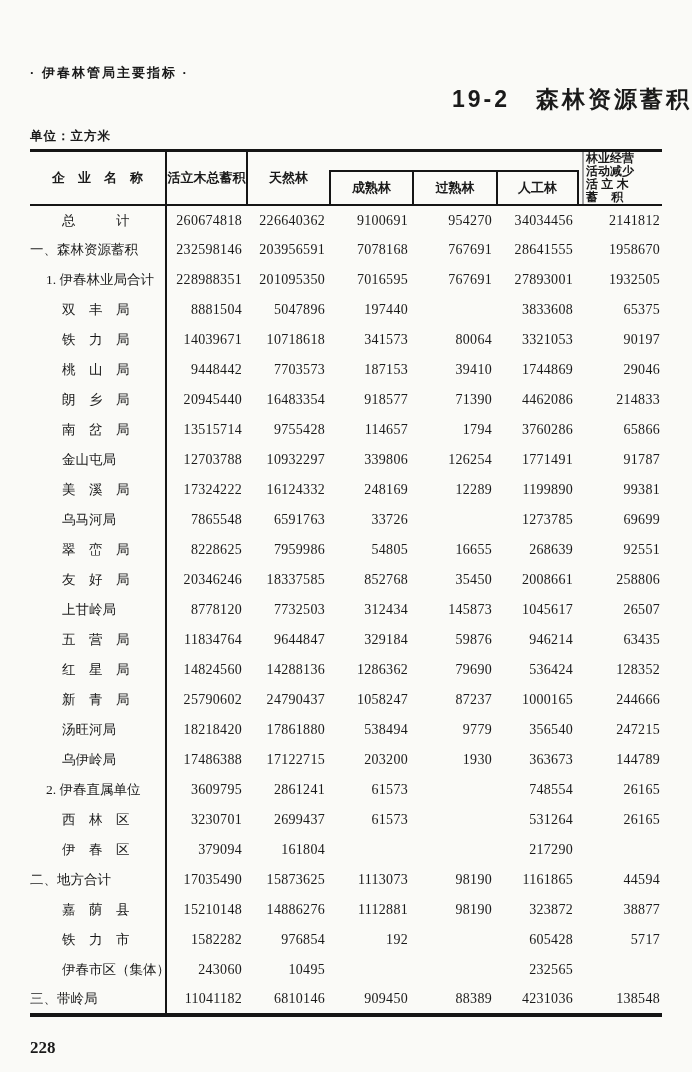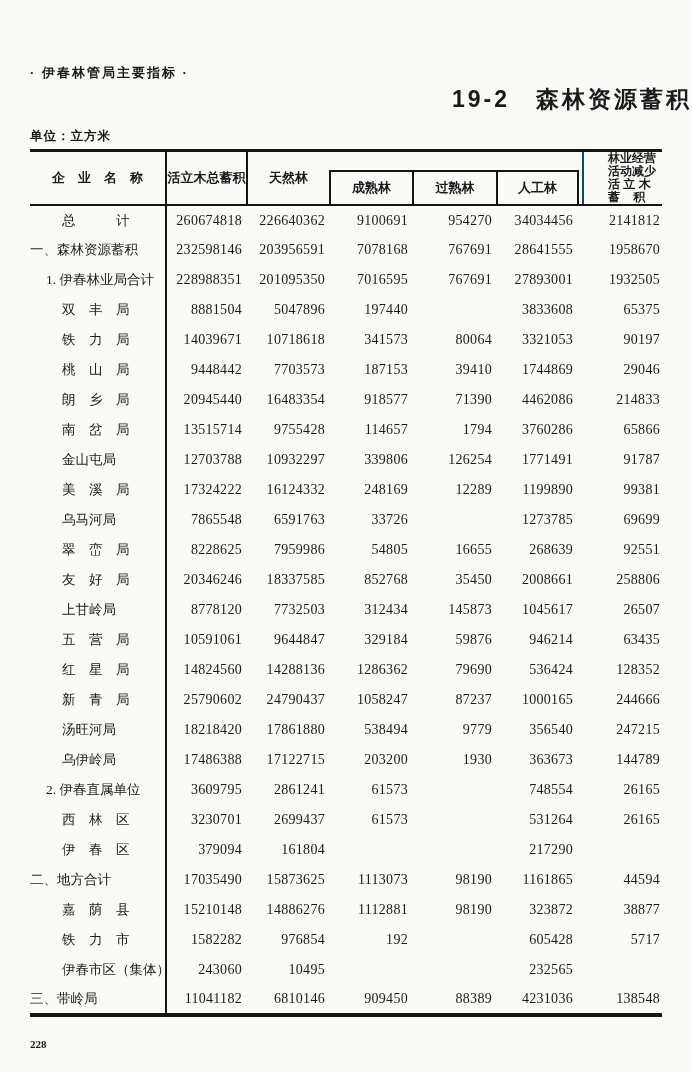--- a/index.html
+++ b/index.html
@@ -41,43 +41,43 @@
     border-bottom: 2px solid #151515;
     text-align: center;
   }
   th.h-ent   { border-right: 2px solid #151515; }
   th.h-total { border-right: 2px solid #151515; }
   th.h-boxtop { height: 20px; border-bottom: 2px solid #151515; }
   tr.hrow2 th { height: 33px; border-left: 2px solid #151515; }
   th.h-planted { border-right: 2px solid #151515; }
   th.h-sp { border-left: none; border-right: none; }
   th.h-reduced {
-    border-left: 2px solid #0c4a6e;
-    text-align: left; padding-left: 24px;
+    border-left: 2px solid #a3a3a3;
+    text-align: left; padding-left: 2px;
     font-size: 12px;
   }
   .reduced-line { white-space: pre; line-height: 13px; }
   tbody td {
     height: 30px; padding: 0;
     font-size: 14px; vertical-align: middle;
   }
   td.label {
     border-right: 2px solid #151515;
     font-size: 13.5px; white-space: nowrap; overflow: visible;
   }
   td.num {
     text-align: right; padding-right: 5px;
     font-family: "Liberation Serif", "DejaVu Serif", serif;
     letter-spacing: 0.3px;
   }
   td.num.last { padding-right: 2px; }
   td.sp { border: none; }
   .page-num {
     position: absolute; left: 30px; top: 1038px;
-    font-size: 11px; font-weight: bold;
+    font-size: 17px; font-weight: bold;
     font-family: "Liberation Serif", "DejaVu Serif", serif;
   }
 </style>
 </head>
 <body>
 
 <div class="top-note">·  伊春林管局主要指标  ·</div>
 <div class="doc-title">19-2　森林资源蓄积</div>
 <div class="unit-note">单位：立方米</div>
 
@@ -249,21 +249,21 @@
           <td class="num">8778120</td>
           <td class="num">7732503</td>
           <td class="num">312434</td>
           <td class="num">145873</td>
           <td class="num">1045617</td>
           <td class="sp"></td>
           <td class="num last">26507</td>
         </tr>
         <tr>
           <td class="label" style="padding-left: 32px;">五　营　局</td>
-          <td class="num">10591061</td>
+          <td class="num">11834764</td>
           <td class="num">9644847</td>
           <td class="num">329184</td>
           <td class="num">59876</td>
           <td class="num">946214</td>
           <td class="sp"></td>
           <td class="num last">63435</td>
         </tr>
         <tr>
           <td class="label" style="padding-left: 32px;">红　星　局</td>
           <td class="num">14824560</td>

